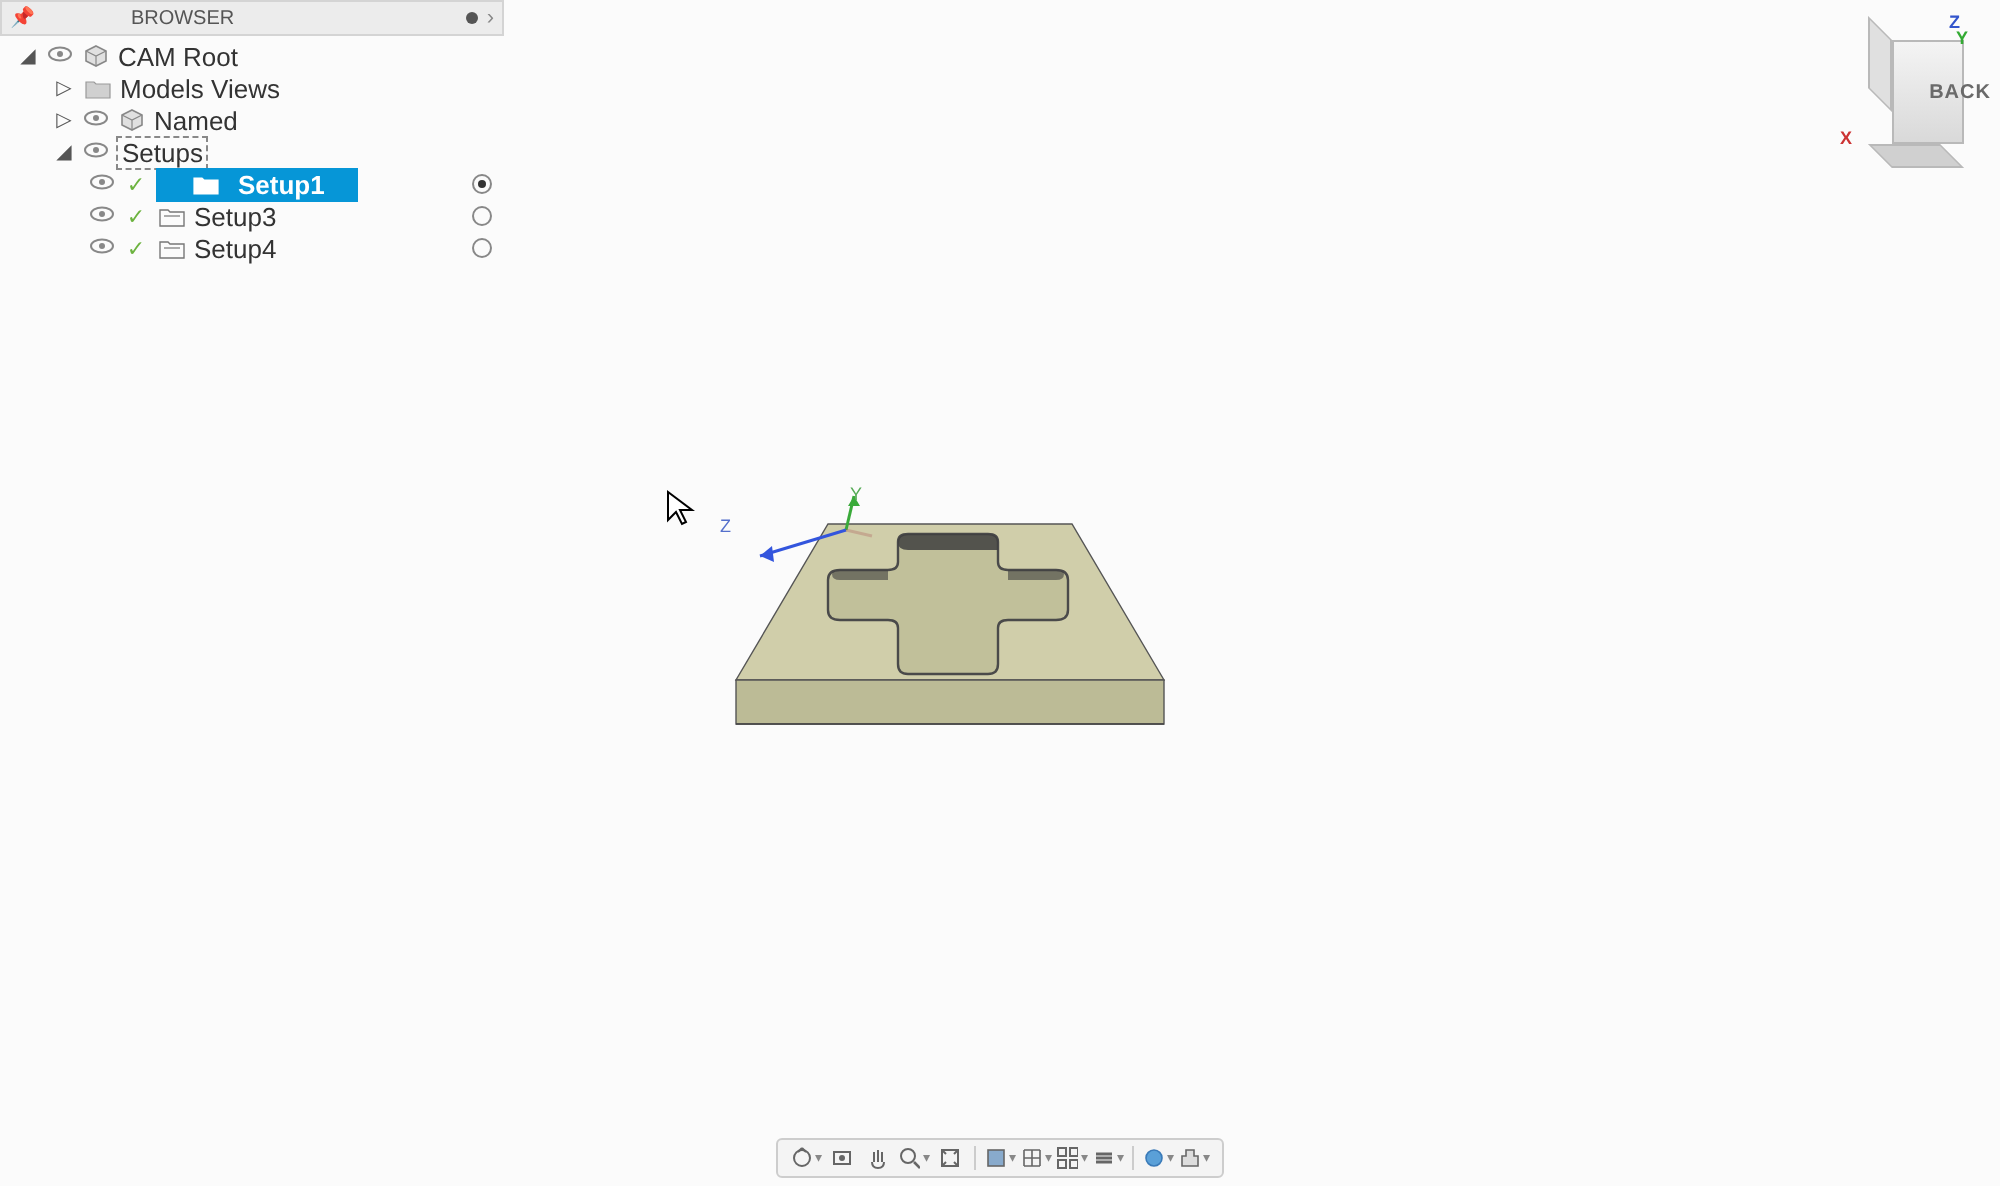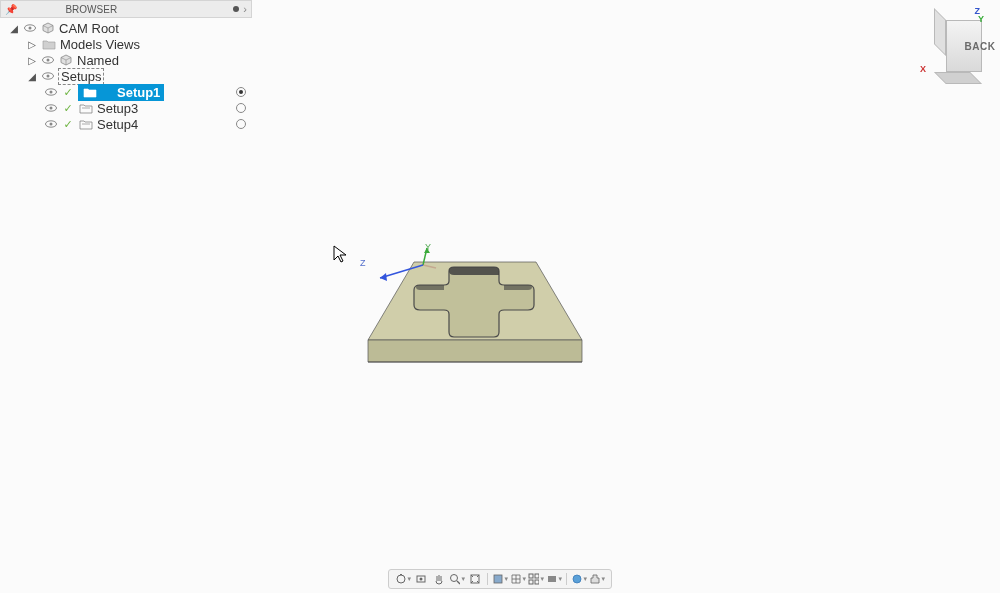--- a/index.html
+++ b/index.html
@@ -16,21 +16,21 @@
 .tree { padding: 2px 0; }
 .tree-row { display: flex; align-items: center; height: 16px; padding-left: 4px; gap: 3px; cursor: pointer; }
 .tree-row .arrow { width: 12px; text-align: center; color: #555; font-size: 10px; user-select: none; }
 .tree-row .eye-icon { width: 14px; text-align: center; color: #888; }
 .tree-row .check-icon { width: 14px; text-align: center; color: #6cb33f; font-size: 11px; }
 .tree-row .node-icon { width: 16px; height: 14px; display: inline-flex; align-items: center; justify-content: center; }
 .tree-row .label { font-size: 13px; color: #333; }
 .tree-row .radio { width: 10px; height: 10px; border: 1px solid #888; border-radius: 50%; margin-left: auto; margin-right: 6px; display: inline-flex; align-items: center; justify-content: center; }
 .tree-row .radio.active::after { content: ''; width: 4px; height: 4px; border-radius: 50%; background: #333; }
 .tree-row.selected .label-box { background: #0696d7; }
-.label-box { display: inline-flex; align-items: center; padding: 1px 4px; gap: 19px; }
+.label-box { display: inline-flex; align-items: center; padding: 1px 17px; gap: 8px; }
 .tree-row.selected .label-box .label { color: #fff; font-weight: bold; }
 .tree-row.selected .label-box .node-svg path { fill: #fff; }
 
 .indent-0 { padding-left: 8px; }
 .indent-1 { padding-left: 26px; }
 .indent-2 { padding-left: 44px; }
 .dashed { border: 1px dashed #888; padding: 0 2px; }
 
 
 .svg-folder { width: 14px; height: 11px; }

